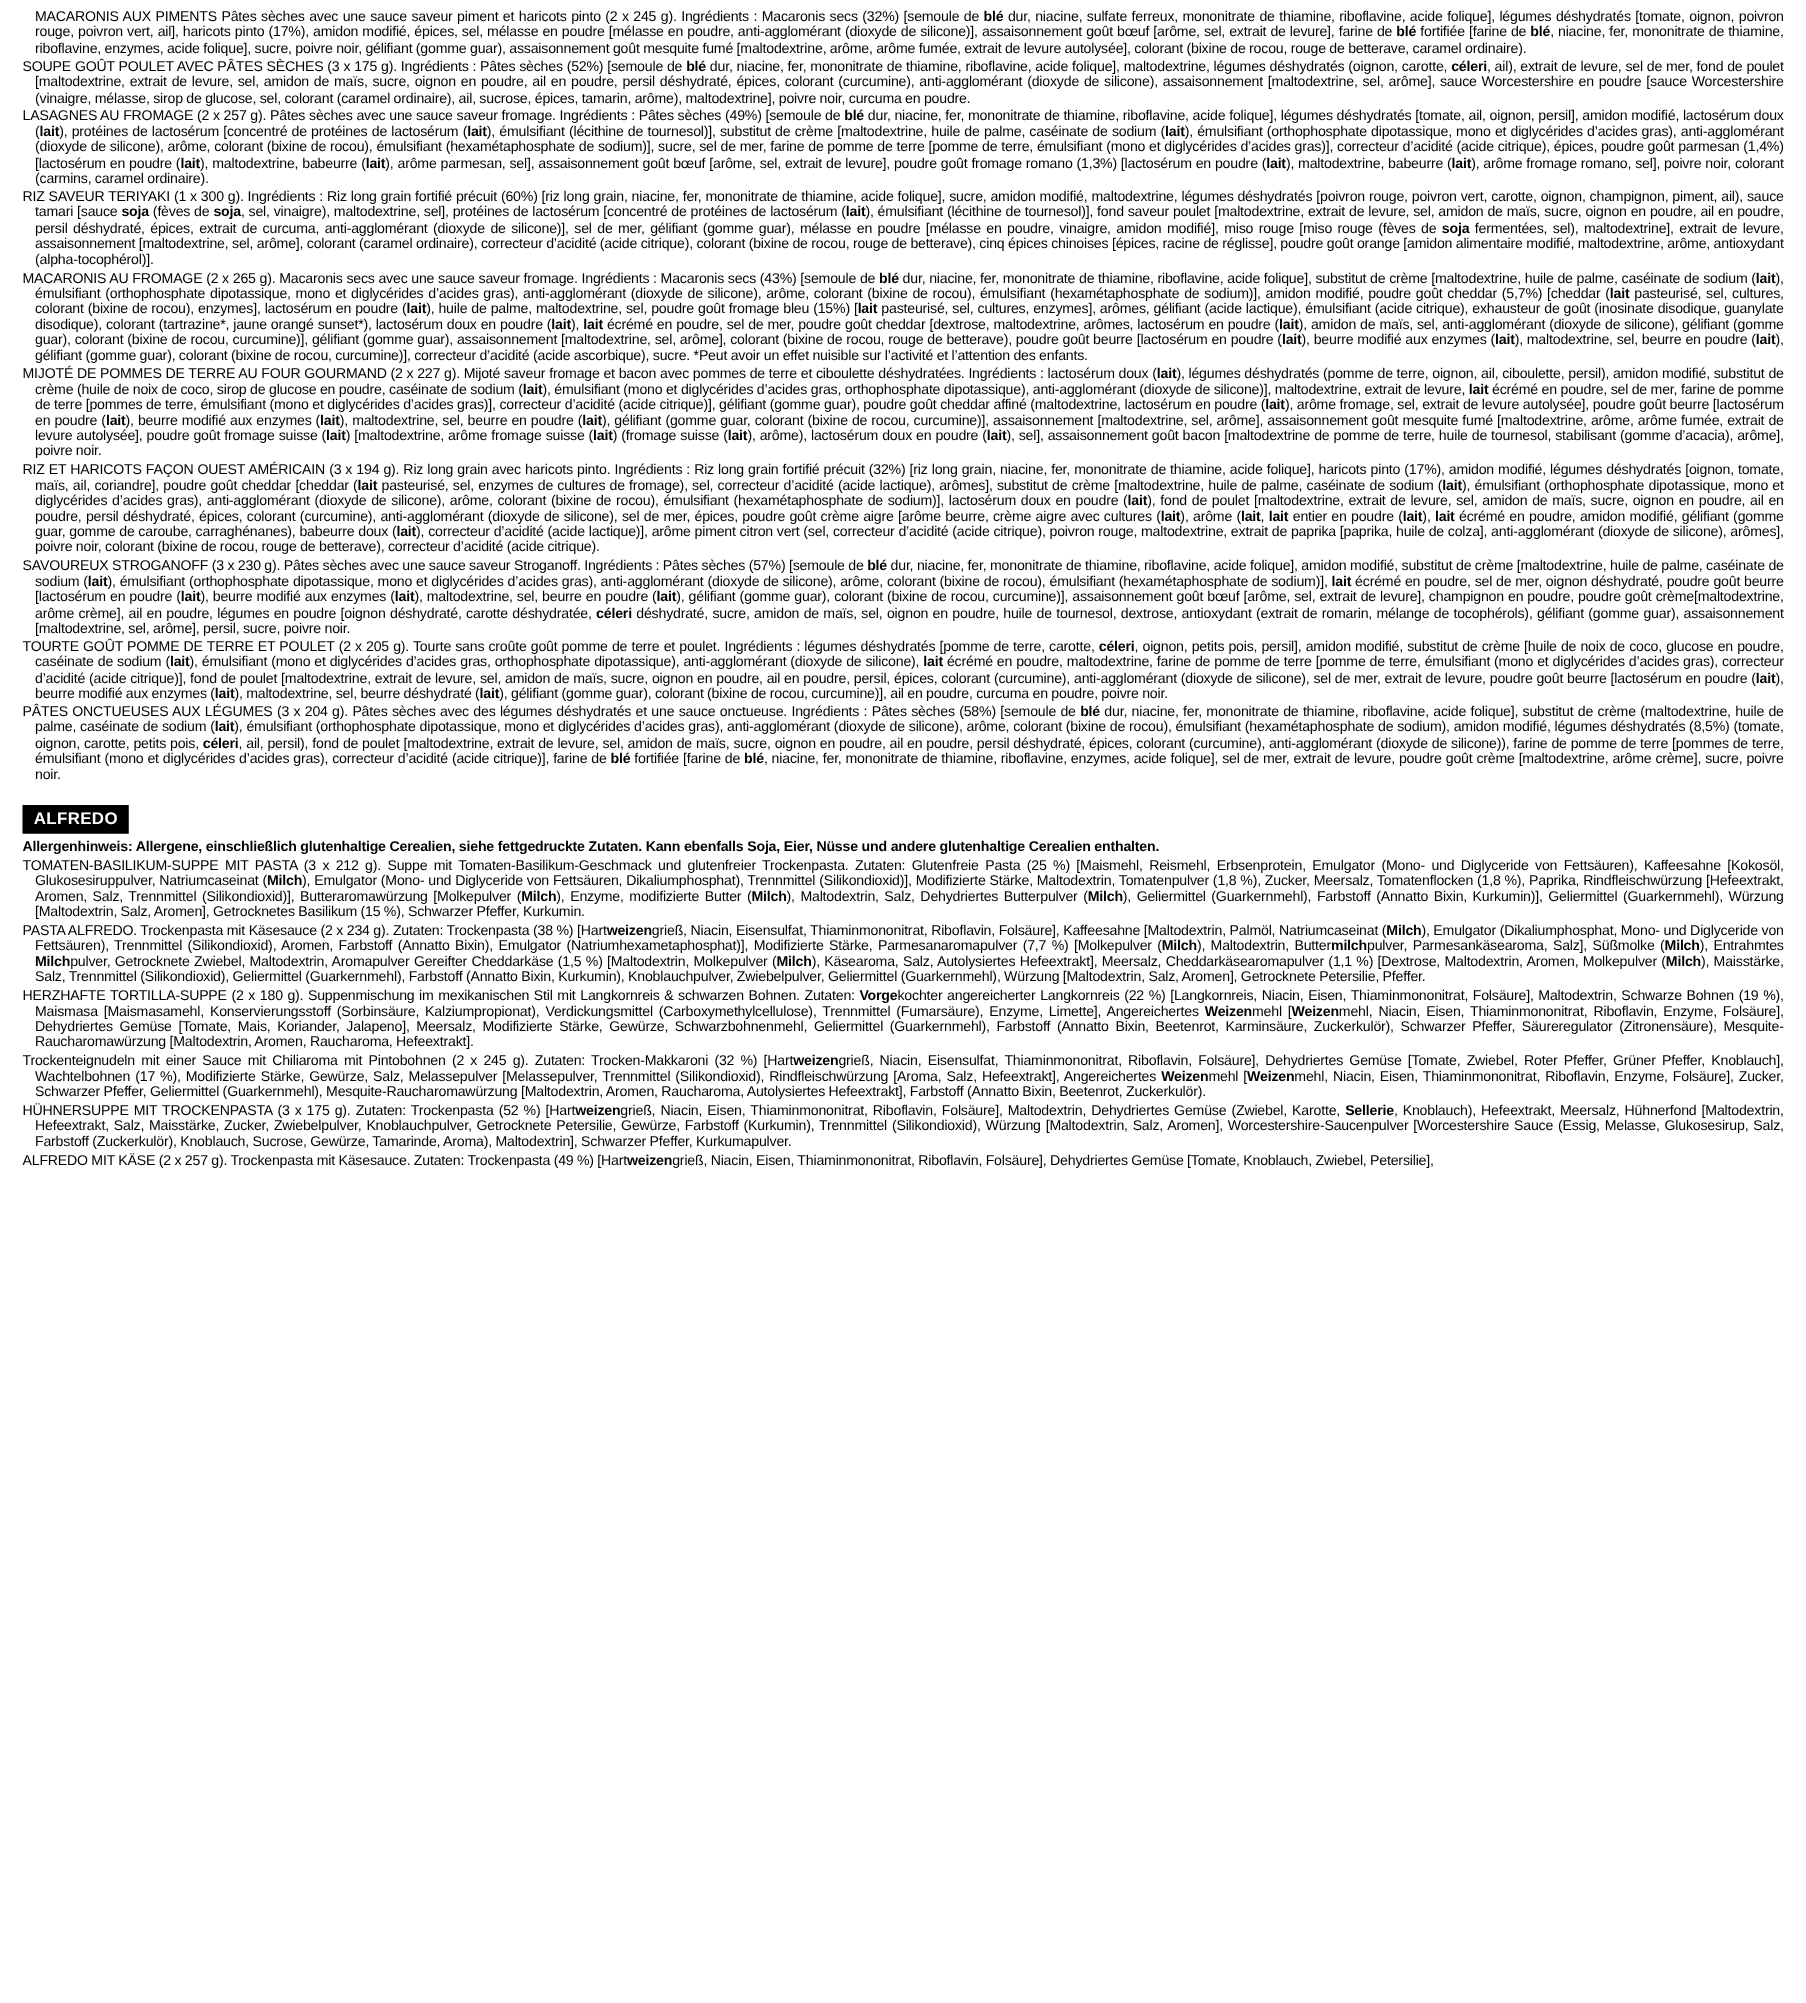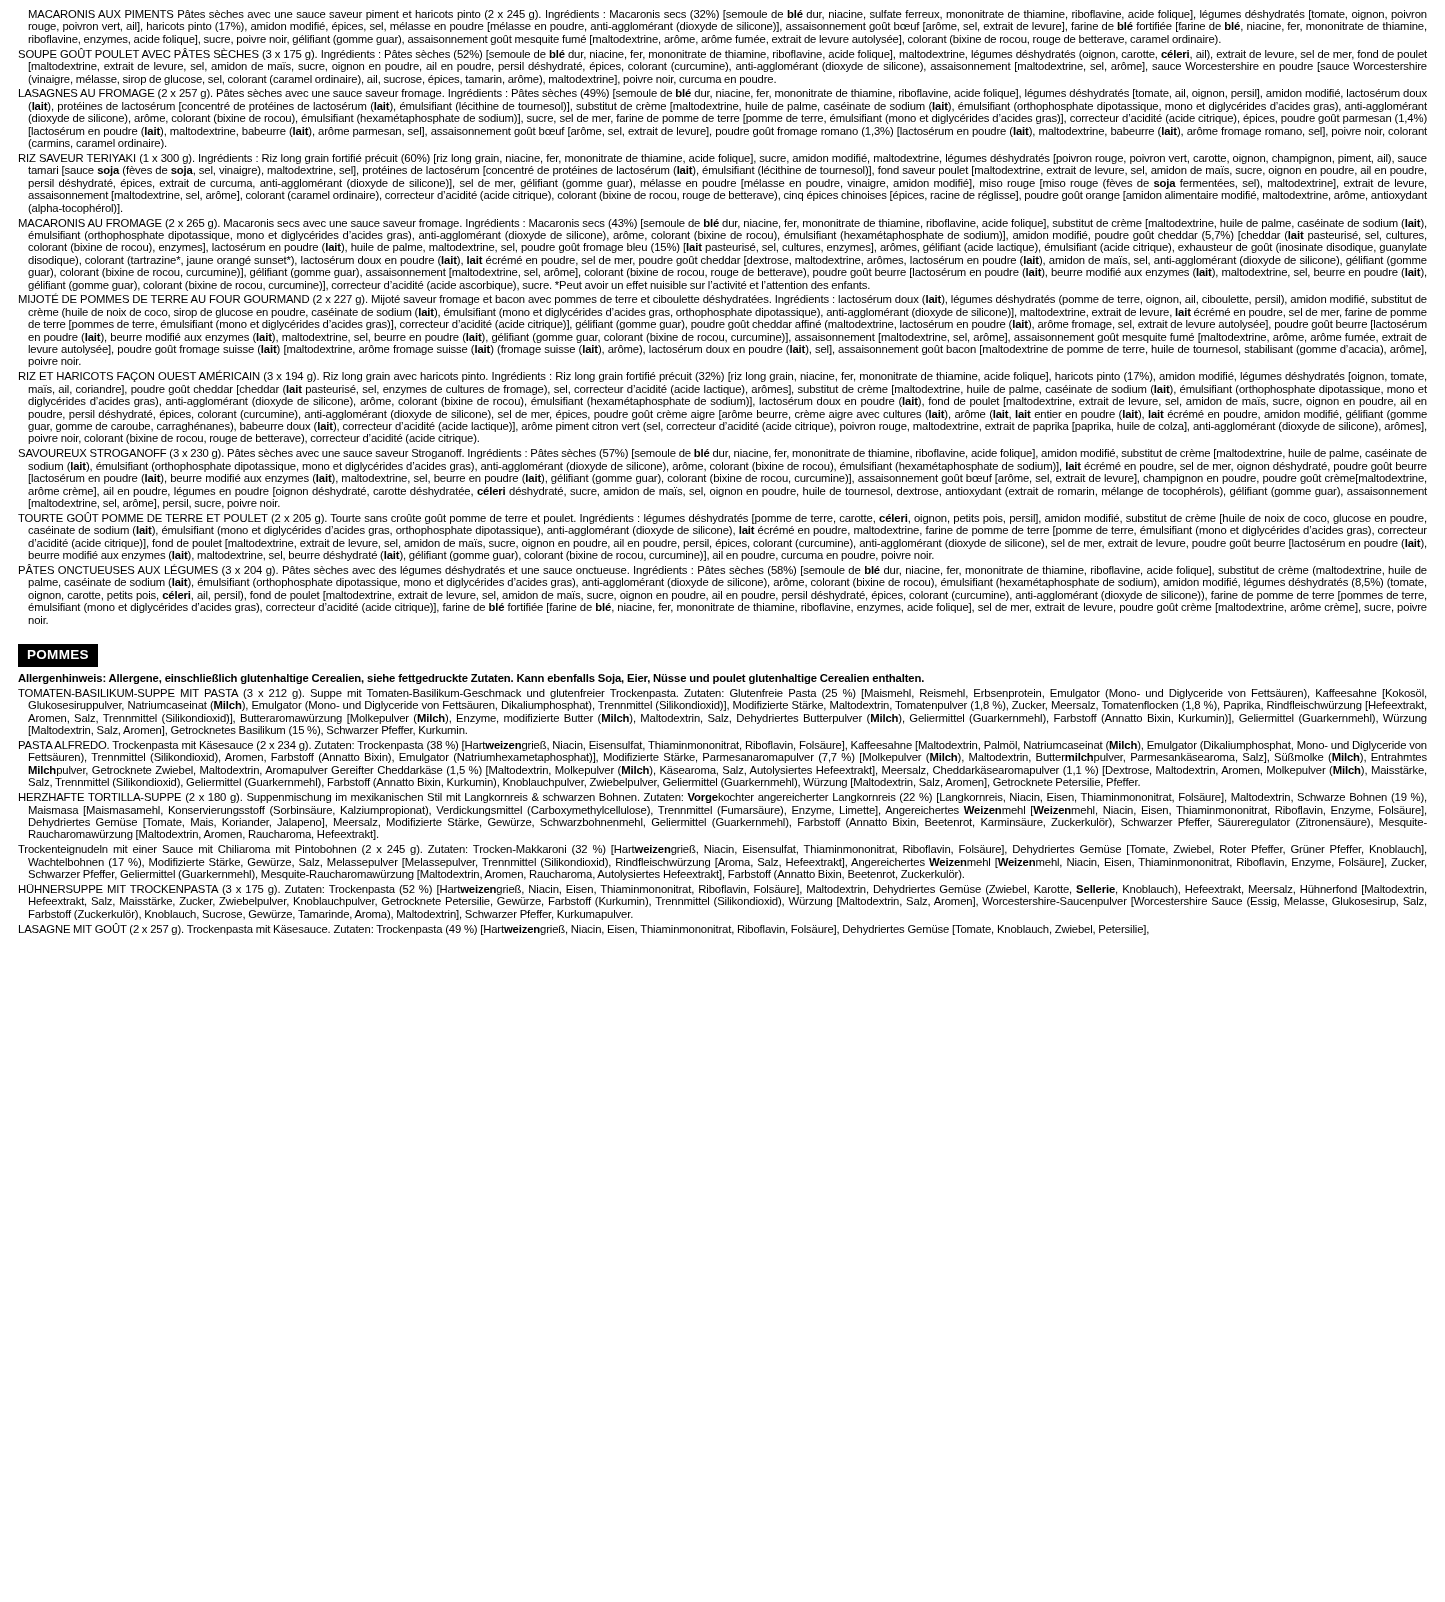--- a/index.html
+++ b/index.html
@@ -40,27 +40,27 @@
       <p class="para"><span class="p-title">RIZ SAVEUR TERIYAKI</span><span> (1 x 300 g). Ingrédients : Riz long grain fortifié précuit (60%) [riz long grain, niacine, fer, mononitrate de thiamine, acide folique], sucre, amidon modifié, maltodextrine, légumes déshydratés [poivron rouge, poivron vert, carotte, oignon, champignon, piment, ail), sauce tamari [sauce <b>soja</b> (fèves de <b>soja</b>, sel, vinaigre), maltodextrine, sel], protéines de lactosérum [concentré de protéines de lactosérum (<b>lait</b>), émulsifiant (lécithine de tournesol)], fond saveur poulet [maltodextrine, extrait de levure, sel, amidon de maïs, sucre, oignon en poudre, ail en poudre, persil déshydraté, épices, extrait de curcuma, anti-agglomérant (dioxyde de silicone)], sel de mer, gélifiant (gomme guar), mélasse en poudre [mélasse en poudre, vinaigre, amidon modifié], miso rouge [miso rouge (fèves de <b>soja</b> fermentées, sel), maltodextrine], extrait de levure, assaisonnement [maltodextrine, sel, arôme], colorant (caramel ordinaire), correcteur d’acidité (acide citrique), colorant (bixine de rocou, rouge de betterave), cinq épices chinoises [épices, racine de réglisse], poudre goût orange [amidon alimentaire modifié, maltodextrine, arôme, antioxydant (alpha-tocophérol)].</span></p>
       <p class="para"><span class="p-title">MACARONIS AU FROMAGE</span><span> (2 x 265 g). Macaronis secs avec une sauce saveur fromage. Ingrédients : Macaronis secs (43%) [semoule de <b>blé</b> dur, niacine, fer, mononitrate de thiamine, riboflavine, acide folique], substitut de crème [maltodextrine, huile de palme, caséinate de sodium (<b>lait</b>), émulsifiant (orthophosphate dipotassique, mono et diglycérides d’acides gras), anti-agglomérant (dioxyde de silicone), arôme, colorant (bixine de rocou), émulsifiant (hexamétaphosphate de sodium)], amidon modifié, poudre goût cheddar (5,7%) [cheddar (<b>lait</b> pasteurisé, sel, cultures, colorant (bixine de rocou), enzymes], lactosérum en poudre (<b>lait</b>), huile de palme, maltodextrine, sel, poudre goût fromage bleu (15%) [<b>lait</b> pasteurisé, sel, cultures, enzymes], arômes, gélifiant (acide lactique), émulsifiant (acide citrique), exhausteur de goût (inosinate disodique, guanylate disodique), colorant (tartrazine*, jaune orangé sunset*), lactosérum doux en poudre (<b>lait</b>), <b>lait</b> écrémé en poudre, sel de mer, poudre goût cheddar [dextrose, maltodextrine, arômes, lactosérum en poudre (<b>lait</b>), amidon de maïs, sel, anti-agglomérant (dioxyde de silicone), gélifiant (gomme guar), colorant (bixine de rocou, curcumine)], gélifiant (gomme guar), assaisonnement [maltodextrine, sel, arôme], colorant (bixine de rocou, rouge de betterave), poudre goût beurre [lactosérum en poudre (<b>lait</b>), beurre modifié aux enzymes (<b>lait</b>), maltodextrine, sel, beurre en poudre (<b>lait</b>), gélifiant (gomme guar), colorant (bixine de rocou, curcumine)], correcteur d’acidité (acide ascorbique), sucre. *Peut avoir un effet nuisible sur l’activité et l’attention des enfants.</span></p>
       <p class="para"><span class="p-title">MIJOTÉ DE POMMES DE TERRE AU FOUR GOURMAND</span><span> (2 x 227 g). Mijoté saveur fromage et bacon avec pommes de terre et ciboulette déshydratées. Ingrédients : lactosérum doux (<b>lait</b>), légumes déshydratés (pomme de terre, oignon, ail, ciboulette, persil), amidon modifié, substitut de crème (huile de noix de coco, sirop de glucose en poudre, caséinate de sodium (<b>lait</b>), émulsifiant (mono et diglycérides d’acides gras, orthophosphate dipotassique), anti-agglomérant (dioxyde de silicone)], maltodextrine, extrait de levure, <b>lait</b> écrémé en poudre, sel de mer, farine de pomme de terre [pommes de terre, émulsifiant (mono et diglycérides d’acides gras)], correcteur d’acidité (acide citrique)], gélifiant (gomme guar), poudre goût cheddar affiné (maltodextrine, lactosérum en poudre (<b>lait</b>), arôme fromage, sel, extrait de levure autolysée], poudre goût beurre [lactosérum en poudre (<b>lait</b>), beurre modifié aux enzymes (<b>lait</b>), maltodextrine, sel, beurre en poudre (<b>lait</b>), gélifiant (gomme guar, colorant (bixine de rocou, curcumine)], assaisonnement [maltodextrine, sel, arôme], assaisonnement goût mesquite fumé [maltodextrine, arôme, arôme fumée, extrait de levure autolysée], poudre goût fromage suisse (<b>lait</b>) [maltodextrine, arôme fromage suisse (<b>lait</b>) (fromage suisse (<b>lait</b>), arôme), lactosérum doux en poudre (<b>lait</b>), sel], assaisonnement goût bacon [maltodextrine de pomme de terre, huile de tournesol, stabilisant (gomme d’acacia), arôme], poivre noir.</span></p>
       <p class="para"><span class="p-title">RIZ ET HARICOTS FAÇON OUEST AMÉRICAIN</span><span> (3 x 194 g). Riz long grain avec haricots pinto. Ingrédients : Riz long grain fortifié précuit (32%) [riz long grain, niacine, fer, mononitrate de thiamine, acide folique], haricots pinto (17%), amidon modifié, légumes déshydratés [oignon, tomate, maïs, ail, coriandre], poudre goût cheddar [cheddar (<b>lait</b> pasteurisé, sel, enzymes de cultures de fromage), sel, correcteur d’acidité (acide lactique), arômes], substitut de crème [maltodextrine, huile de palme, caséinate de sodium (<b>lait</b>), émulsifiant (orthophosphate dipotassique, mono et diglycérides d’acides gras), anti-agglomérant (dioxyde de silicone), arôme, colorant (bixine de rocou), émulsifiant (hexamétaphosphate de sodium)], lactosérum doux en poudre (<b>lait</b>), fond de poulet [maltodextrine, extrait de levure, sel, amidon de maïs, sucre, oignon en poudre, ail en poudre, persil déshydraté, épices, colorant (curcumine), anti-agglomérant (dioxyde de silicone), sel de mer, épices, poudre goût crème aigre [arôme beurre, crème aigre avec cultures (<b>lait</b>), arôme (<b>lait</b>, <b>lait</b> entier en poudre (<b>lait</b>), <b>lait</b> écrémé en poudre, amidon modifié, gélifiant (gomme guar, gomme de caroube, carraghénanes), babeurre doux (<b>lait</b>), correcteur d’acidité (acide lactique)], arôme piment citron vert (sel, correcteur d’acidité (acide citrique), poivron rouge, maltodextrine, extrait de paprika [paprika, huile de colza], anti-agglomérant (dioxyde de silicone), arômes], poivre noir, colorant (bixine de rocou, rouge de betterave), correcteur d’acidité (acide citrique).</span></p>
       <p class="para"><span class="p-title">SAVOUREUX STROGANOFF</span><span> (3 x 230 g). Pâtes sèches avec une sauce saveur Stroganoff. Ingrédients : Pâtes sèches (57%) [semoule de <b>blé</b> dur, niacine, fer, mononitrate de thiamine, riboflavine, acide folique], amidon modifié, substitut de crème [maltodextrine, huile de palme, caséinate de sodium (<b>lait</b>), émulsifiant (orthophosphate dipotassique, mono et diglycérides d’acides gras), anti-agglomérant (dioxyde de silicone), arôme, colorant (bixine de rocou), émulsifiant (hexamétaphosphate de sodium)], <b>lait</b> écrémé en poudre, sel de mer, oignon déshydraté, poudre goût beurre [lactosérum en poudre (<b>lait</b>), beurre modifié aux enzymes (<b>lait</b>), maltodextrine, sel, beurre en poudre (<b>lait</b>), gélifiant (gomme guar), colorant (bixine de rocou, curcumine)], assaisonnement goût bœuf [arôme, sel, extrait de levure], champignon en poudre, poudre goût crème[maltodextrine, arôme crème], ail en poudre, légumes en poudre [oignon déshydraté, carotte déshydratée, <b>céleri</b> déshydraté, sucre, amidon de maïs, sel, oignon en poudre, huile de tournesol, dextrose, antioxydant (extrait de romarin, mélange de tocophérols), gélifiant (gomme guar), assaisonnement [maltodextrine, sel, arôme], persil, sucre, poivre noir.</span></p>
       <p class="para"><span class="p-title">TOURTE GOÛT POMME DE TERRE ET POULET</span><span> (2 x 205 g). Tourte sans croûte goût pomme de terre et poulet. Ingrédients : légumes déshydratés [pomme de terre, carotte, <b>céleri</b>, oignon, petits pois, persil], amidon modifié, substitut de crème [huile de noix de coco, glucose en poudre, caséinate de sodium (<b>lait</b>), émulsifiant (mono et diglycérides d’acides gras, orthophosphate dipotassique), anti-agglomérant (dioxyde de silicone), <b>lait</b> écrémé en poudre, maltodextrine, farine de pomme de terre [pomme de terre, émulsifiant (mono et diglycérides d’acides gras), correcteur d’acidité (acide citrique)], fond de poulet [maltodextrine, extrait de levure, sel, amidon de maïs, sucre, oignon en poudre, ail en poudre, persil, épices, colorant (curcumine), anti-agglomérant (dioxyde de silicone), sel de mer, extrait de levure, poudre goût beurre [lactosérum en poudre (<b>lait</b>), beurre modifié aux enzymes (<b>lait</b>), maltodextrine, sel, beurre déshydraté (<b>lait</b>), gélifiant (gomme guar), colorant (bixine de rocou, curcumine)], ail en poudre, curcuma en poudre, poivre noir.</span></p>
       <p class="para"><span class="p-title">PÂTES ONCTUEUSES AUX LÉGUMES</span><span> (3 x 204 g). Pâtes sèches avec des légumes déshydratés et une sauce onctueuse. Ingrédients : Pâtes sèches (58%) [semoule de <b>blé</b> dur, niacine, fer, mononitrate de thiamine, riboflavine, acide folique], substitut de crème (maltodextrine, huile de palme, caséinate de sodium (<b>lait</b>), émulsifiant (orthophosphate dipotassique, mono et diglycérides d’acides gras), anti-agglomérant (dioxyde de silicone), arôme, colorant (bixine de rocou), émulsifiant (hexamétaphosphate de sodium), amidon modifié, légumes déshydratés (8,5%) (tomate, oignon, carotte, petits pois, <b>céleri</b>, ail, persil), fond de poulet [maltodextrine, extrait de levure, sel, amidon de maïs, sucre, oignon en poudre, ail en poudre, persil déshydraté, épices, colorant (curcumine), anti-agglomérant (dioxyde de silicone)), farine de pomme de terre [pommes de terre, émulsifiant (mono et diglycérides d’acides gras), correcteur d’acidité (acide citrique)], farine de <b>blé</b> fortifiée [farine de <b>blé</b>, niacine, fer, mononitrate de thiamine, riboflavine, enzymes, acide folique], sel de mer, extrait de levure, poudre goût crème [maltodextrine, arôme crème], sucre, poivre noir.</span></p>
     </div>
 
   <div class="badge-row">
-    <span class="badge">POMMES</span>
+    <span class="badge">ALFREDO</span>
   </div>
 
-  <p class="allergen">Allergenhinweis: Allergene, einschließlich glutenhaltige Cerealien, siehe fettgedruckte Zutaten. Kann ebenfalls Soja, Eier, Nüsse und poulet glutenhaltige Cerealien enthalten.</p>
+  <p class="allergen">Allergenhinweis: Allergene, einschließlich glutenhaltige Cerealien, siehe fettgedruckte Zutaten. Kann ebenfalls Soja, Eier, Nüsse und andere glutenhaltige Cerealien enthalten.</p>
 
   <div class="section-de">
       <p class="para"><span class="p-title">TOMATEN-BASILIKUM-SUPPE MIT PASTA</span><span> (3 x 212 g). Suppe mit Tomaten-Basilikum-Geschmack und glutenfreier Trockenpasta. Zutaten: Glutenfreie Pasta (25 %) [Maismehl, Reismehl, Erbsenprotein, Emulgator (Mono- und Diglyceride von Fettsäuren), Kaffeesahne [Kokosöl, Glukosesiruppulver, Natriumcaseinat (<b>Milch</b>), Emulgator (Mono- und Diglyceride von Fettsäuren, Dikaliumphosphat), Trennmittel (Silikondioxid)], Modifizierte Stärke, Maltodextrin, Tomatenpulver (1,8 %), Zucker, Meersalz, Tomatenflocken (1,8 %), Paprika, Rindfleischwürzung [Hefeextrakt, Aromen, Salz, Trennmittel (Silikondioxid)], Butteraromawürzung [Molkepulver (<b>Milch</b>), Enzyme, modifizierte Butter (<b>Milch</b>), Maltodextrin, Salz, Dehydriertes Butterpulver (<b>Milch</b>), Geliermittel (Guarkernmehl), Farbstoff (Annatto Bixin, Kurkumin)], Geliermittel (Guarkernmehl), Würzung [Maltodextrin, Salz, Aromen], Getrocknetes Basilikum (15 %), Schwarzer Pfeffer, Kurkumin.</span></p>
       <p class="para"><span class="p-title">PASTA ALFREDO</span><span>. Trockenpasta mit Käsesauce (2 x 234 g). Zutaten: Trockenpasta (38 %) [Hart<b>weizen</b>grieß, Niacin, Eisensulfat, Thiaminmononitrat, Riboflavin, Folsäure], Kaffeesahne [Maltodextrin, Palmöl, Natriumcaseinat (<b>Milch</b>), Emulgator (Dikaliumphosphat, Mono- und Diglyceride von Fettsäuren), Trennmittel (Silikondioxid), Aromen, Farbstoff (Annatto Bixin), Emulgator (Natriumhexametaphosphat)], Modifizierte Stärke, Parmesanaromapulver (7,7 %) [Molkepulver (<b>Milch</b>), Maltodextrin, Butter<b>milch</b>pulver, Parmesankäsearoma, Salz], Süßmolke (<b>Milch</b>), Entrahmtes <b>Milch</b>pulver, Getrocknete Zwiebel, Maltodextrin, Aromapulver Gereifter Cheddarkäse (1,5 %) [Maltodextrin, Molkepulver (<b>Milch</b>), Käsearoma, Salz, Autolysiertes Hefeextrakt], Meersalz, Cheddarkäsearomapulver (1,1 %) [Dextrose, Maltodextrin, Aromen, Molkepulver (<b>Milch</b>), Maisstärke, Salz, Trennmittel (Silikondioxid), Geliermittel (Guarkernmehl), Farbstoff (Annatto Bixin, Kurkumin), Knoblauchpulver, Zwiebelpulver, Geliermittel (Guarkernmehl), Würzung [Maltodextrin, Salz, Aromen], Getrocknete Petersilie, Pfeffer.</span></p>
       <p class="para"><span class="p-title">HERZHAFTE TORTILLA-SUPPE</span><span> (2 x 180 g). Suppenmischung im mexikanischen Stil mit Langkornreis &amp; schwarzen Bohnen. Zutaten: <b>Vorge</b>kochter angereicherter Langkornreis (22 %) [Langkornreis, Niacin, Eisen, Thiaminmononitrat, Folsäure], Maltodextrin, Schwarze Bohnen (19 %), Maismasa [Maismasamehl, Konservierungsstoff (Sorbinsäure, Kalziumpropionat), Verdickungsmittel (Carboxymethylcellulose), Trennmittel (Fumarsäure), Enzyme, Limette], Angereichertes <b>Weizen</b>mehl [<b>Weizen</b>mehl, Niacin, Eisen, Thiaminmononitrat, Riboflavin, Enzyme, Folsäure], Dehydriertes Gemüse [Tomate, Mais, Koriander, Jalapeno], Meersalz, Modifizierte Stärke, Gewürze, Schwarzbohnenmehl, Geliermittel (Guarkernmehl), Farbstoff (Annatto Bixin, Beetenrot, Karminsäure, Zuckerkulör), Schwarzer Pfeffer, Säureregulator (Zitronensäure), Mesquite-Raucharomawürzung [Maltodextrin, Aromen, Raucharoma, Hefeextrakt].</span></p>
       <p class="para"><span class="p-title">Trockenteignudeln mit einer Sauce mit Chiliaroma mit Pintobohnen</span><span> (2 x 245 g). Zutaten: Trocken-Makkaroni (32 %) [Hart<b>weizen</b>grieß, Niacin, Eisensulfat, Thiaminmononitrat, Riboflavin, Folsäure], Dehydriertes Gemüse [Tomate, Zwiebel, Roter Pfeffer, Grüner Pfeffer, Knoblauch], Wachtelbohnen (17 %), Modifizierte Stärke, Gewürze, Salz, Melassepulver [Melassepulver, Trennmittel (Silikondioxid), Rindfleischwürzung [Aroma, Salz, Hefeextrakt], Angereichertes <b>Weizen</b>mehl [<b>Weizen</b>mehl, Niacin, Eisen, Thiaminmononitrat, Riboflavin, Enzyme, Folsäure], Zucker, Schwarzer Pfeffer, Geliermittel (Guarkernmehl), Mesquite-Raucharomawürzung [Maltodextrin, Aromen, Raucharoma, Autolysiertes Hefeextrakt], Farbstoff (Annatto Bixin, Beetenrot, Zuckerkulör).</span></p>
       <p class="para"><span class="p-title">HÜHNERSUPPE MIT TROCKENPASTA</span><span> (3 x 175 g). Zutaten: Trockenpasta (52 %) [Hart<b>weizen</b>grieß, Niacin, Eisen, Thiaminmononitrat, Riboflavin, Folsäure], Maltodextrin, Dehydriertes Gemüse (Zwiebel, Karotte, <b>Sellerie</b>, Knoblauch), Hefeextrakt, Meersalz, Hühnerfond [Maltodextrin, Hefeextrakt, Salz, Maisstärke, Zucker, Zwiebelpulver, Knoblauchpulver, Getrocknete Petersilie, Gewürze, Farbstoff (Kurkumin), Trennmittel (Silikondioxid), Würzung [Maltodextrin, Salz, Aromen], Worcestershire-Saucenpulver [Worcestershire Sauce (Essig, Melasse, Glukosesirup, Salz, Farbstoff (Zuckerkulör), Knoblauch, Sucrose, Gewürze, Tamarinde, Aroma), Maltodextrin], Schwarzer Pfeffer, Kurkumapulver.</span></p>
-      <p class="para"><span class="p-title">LASAGNE MIT GOÛT</span><span> (2 x 257 g). Trockenpasta mit Käsesauce. Zutaten: Trockenpasta (49 %) [Hart<b>weizen</b>grieß, Niacin, Eisen, Thiaminmononitrat, Riboflavin, Folsäure], Dehydriertes Gemüse [Tomate, Knoblauch, Zwiebel, Petersilie],</span></p>
+      <p class="para"><span class="p-title">ALFREDO MIT KÄSE</span><span> (2 x 257 g). Trockenpasta mit Käsesauce. Zutaten: Trockenpasta (49 %) [Hart<b>weizen</b>grieß, Niacin, Eisen, Thiaminmononitrat, Riboflavin, Folsäure], Dehydriertes Gemüse [Tomate, Knoblauch, Zwiebel, Petersilie],</span></p>
     </div>
 
 </div>
 
 </body></html>

